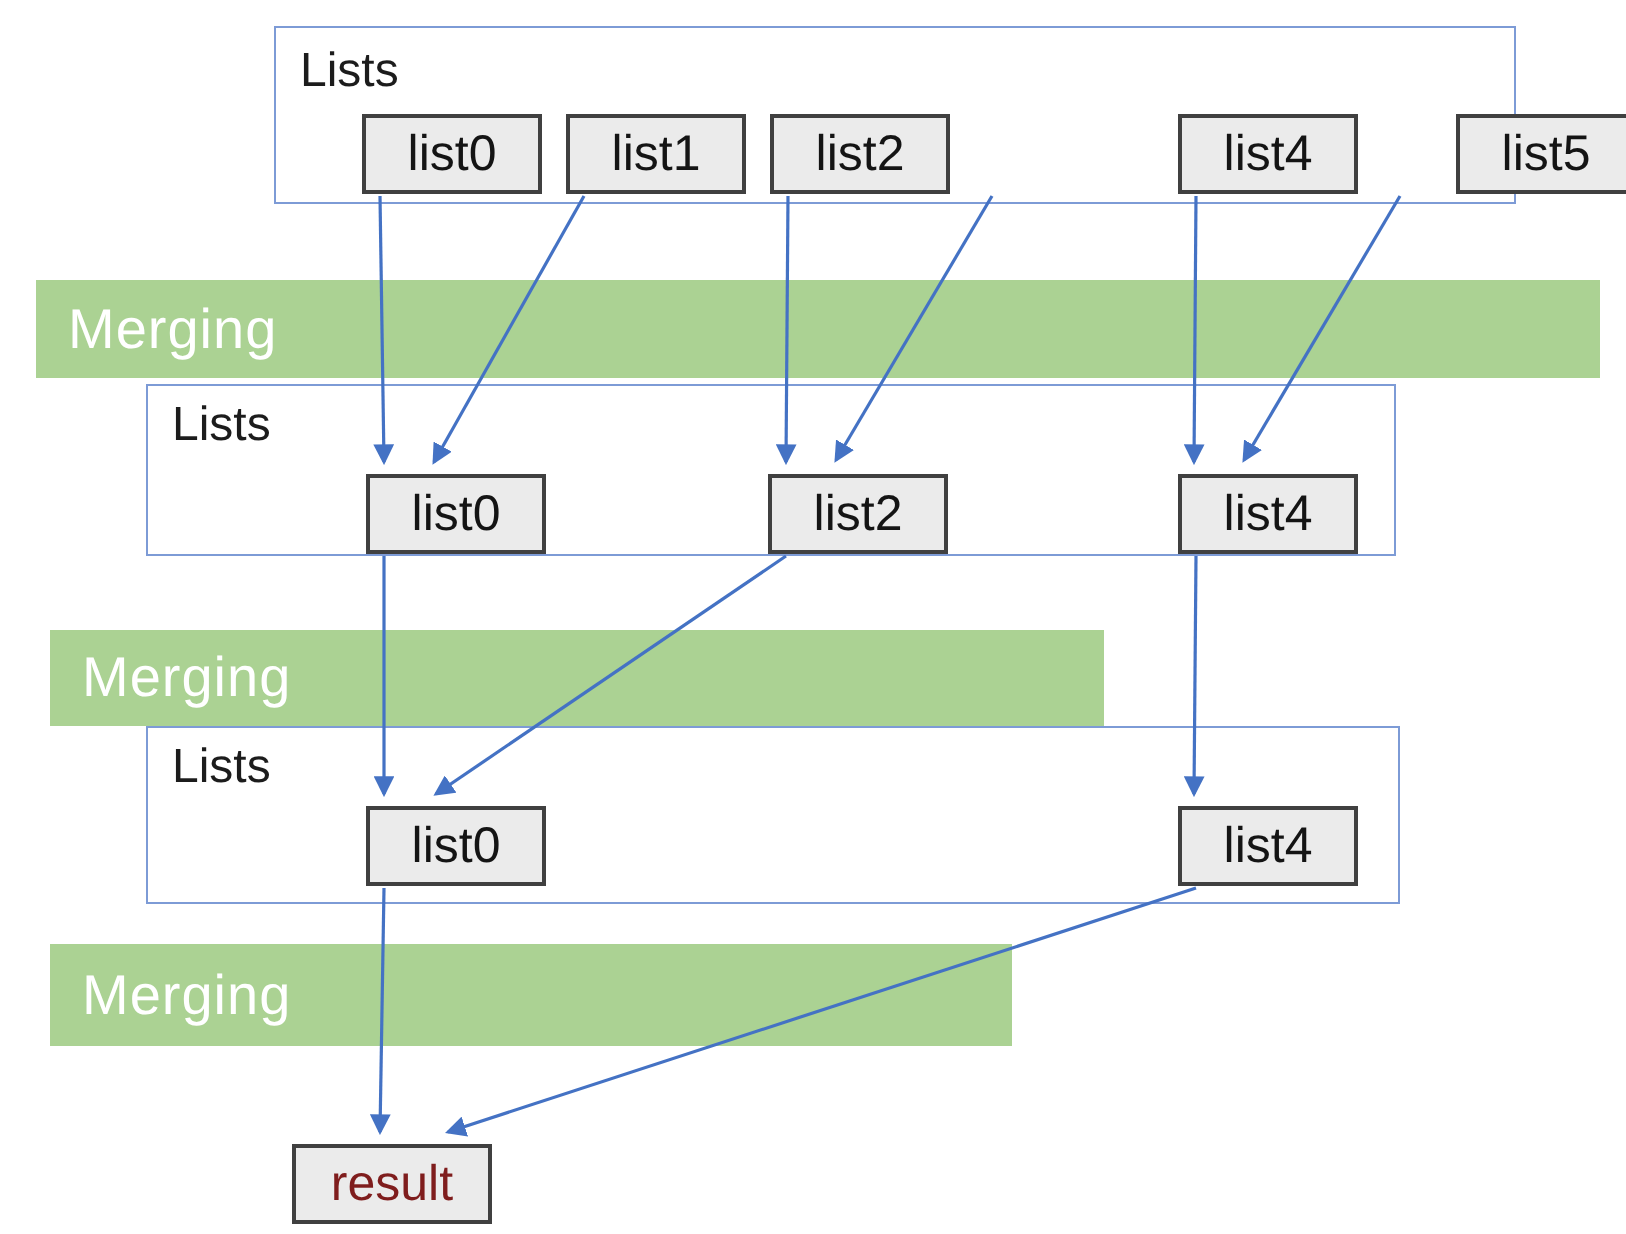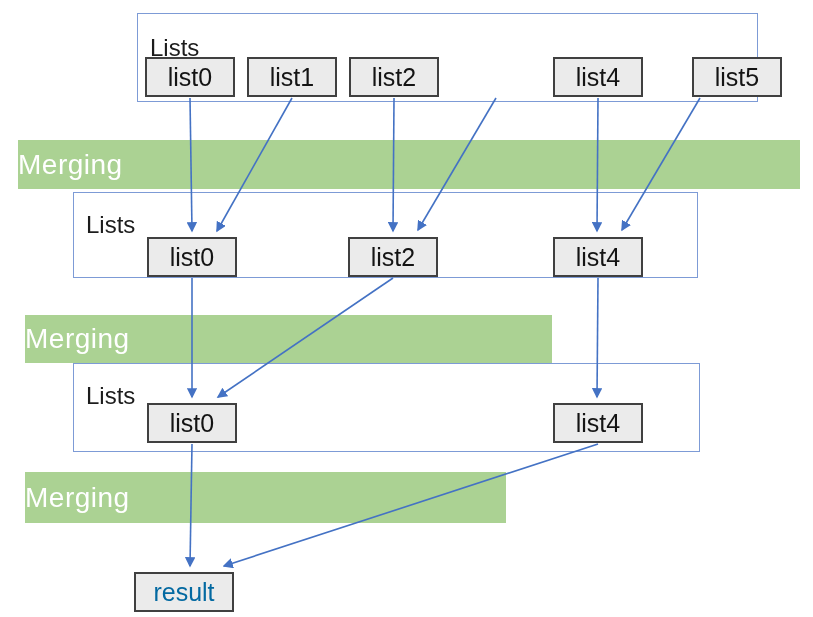--- a/index.html
+++ b/index.html
@@ -4,38 +4,38 @@
 <style>
   html,body{margin:0;padding:0;background:#ffffff;}
   .canvas{
     position:relative;width:813px;height:617px;background:#ffffff;overflow:hidden;
     font-family:"Liberation Sans",sans-serif;
   }
   .group{
     position:absolute;border:1.5px solid #7D9BD6;background:transparent;box-sizing:border-box;
   }
   .group-label{
-    position:absolute;font-size:24px;line-height:1.1;color:#1c1c1c;white-space:nowrap;margin-top:12px;
+    position:absolute;font-size:24px;line-height:1.1;color:#1c1c1c;white-space:nowrap;
   }
   .item{
     position:absolute;width:90px;height:40px;box-sizing:border-box;
     background:#EBEBEB;border:2px solid #404040;
     display:flex;align-items:center;justify-content:center;
-    font-size:25px;color:#141414;
+    font-size:25px;color:#141414;margin-left:36px;
   }
   .band{
     position:absolute;background:#ABD293;box-sizing:border-box;
-    display:flex;align-items:center;padding-left:0;
+    display:flex;align-items:center;padding-left:16px;
     font-size:28px;color:#ffffff;letter-spacing:0.5px;
   }
   .result{
-    position:absolute;left:134px;top:572px;width:100px;height:40px;box-sizing:border-box;
+    position:absolute;left:146px;top:572px;width:100px;height:40px;box-sizing:border-box;
     background:#EBEBEB;border:2px solid #404040;
     display:flex;align-items:center;justify-content:center;
-    font-size:25px;color:#0369a1;
+    font-size:25px;color:#7f1d1d;
   }
   svg.arrows{position:absolute;left:0;top:0;width:813px;height:617px;pointer-events:none;}
   svg.arrows line{stroke:#4472C4;stroke-width:1.6;}
 </style>
 </head>
 <body>
 
 <div class="canvas">
 
   <div class="band" style="left:18px;top:140px;width:782px;height:49px;">

